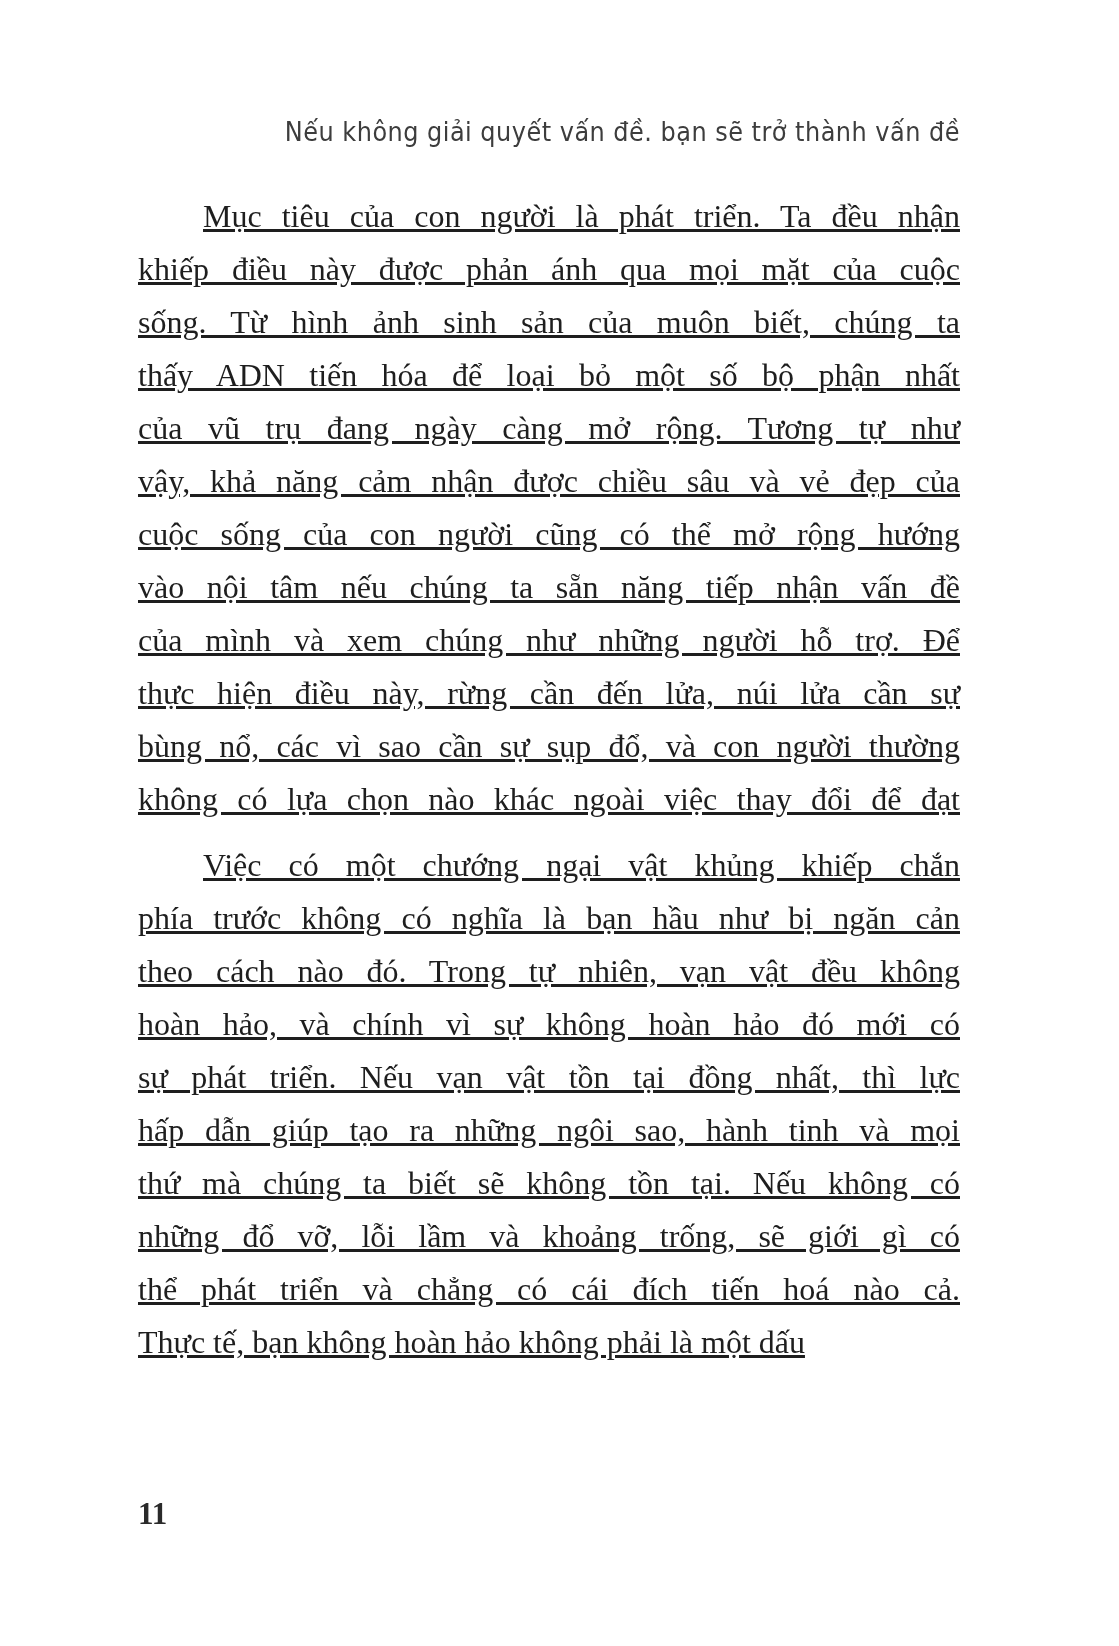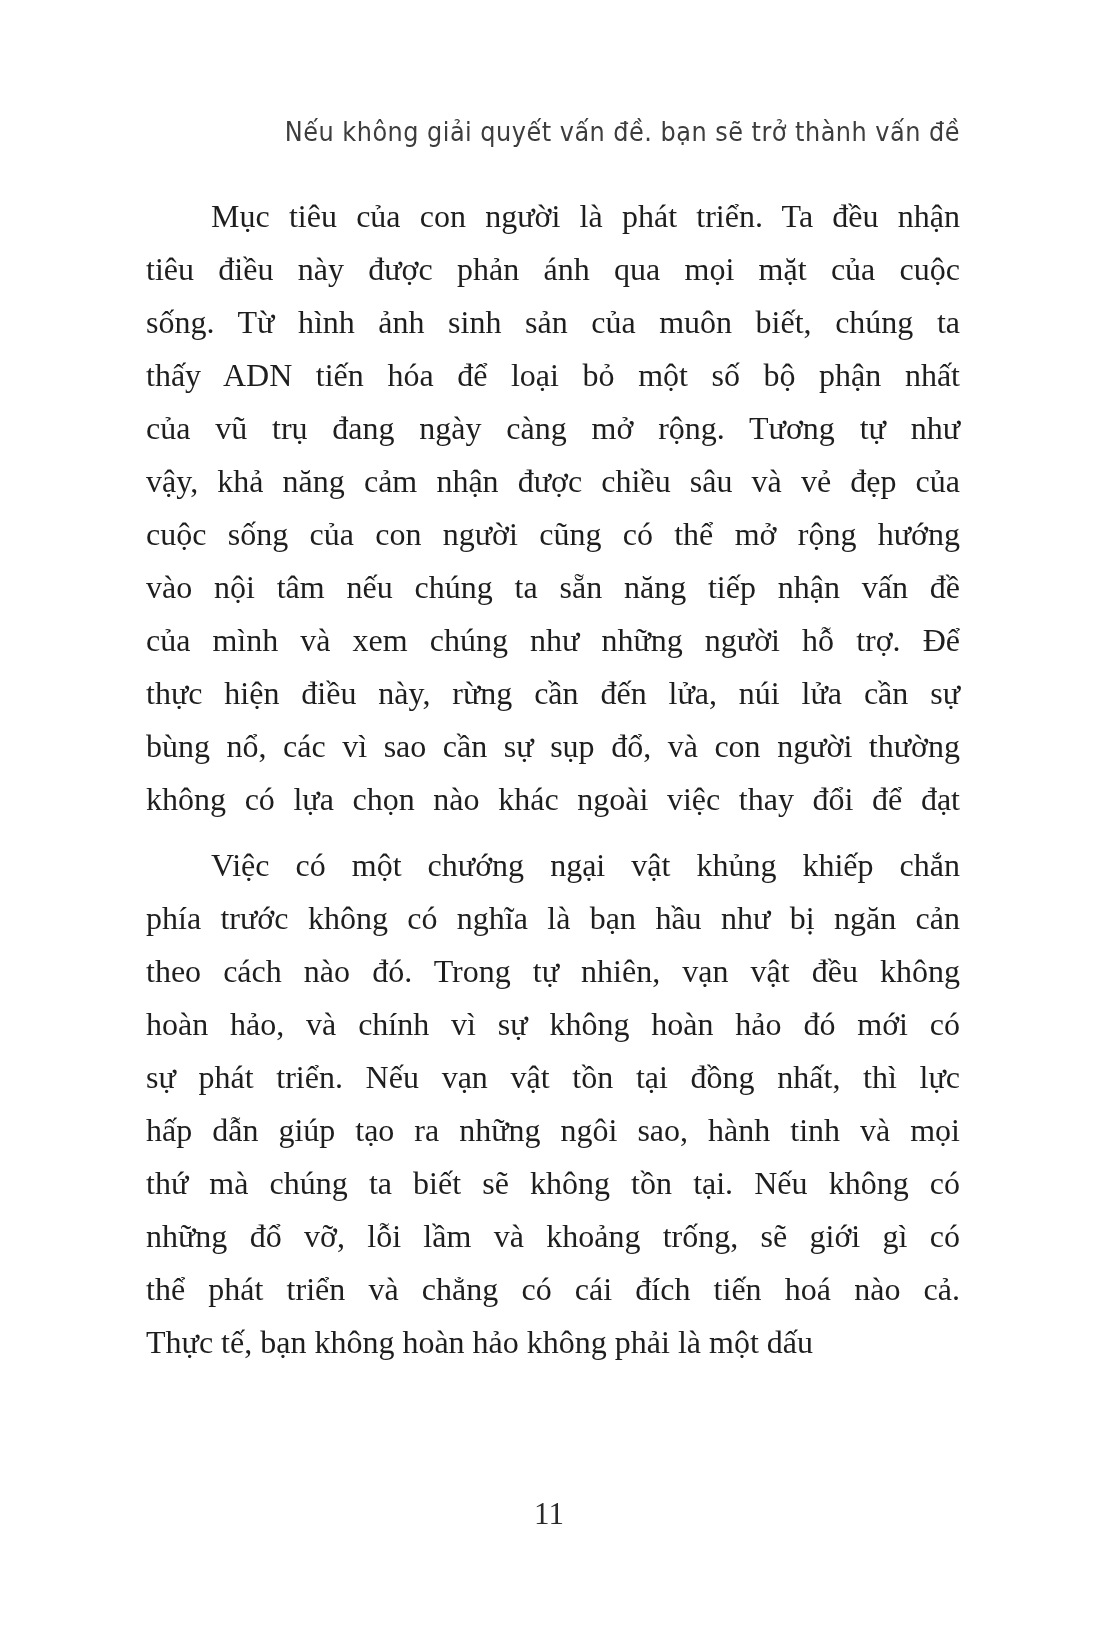--- a/index.html
+++ b/index.html
@@ -32,54 +32,56 @@
     white-space: nowrap;
   }
   .body-text {
     position: absolute;
     top: 190px;
     left: 138px;
     width: 822px;
     font-size: 32px;
   }
   .para {
-    margin: 0 0 13px 8px;
+    margin: 0 0 13px 0;
+    text-decoration: underline;
   }
   .line {
     height: 53px;
     line-height: 53px;
     text-align: justify;
     text-align-last: justify;
   }
   .line.first {
     text-indent: 65px;
   }
   .line.last {
     text-align-last: left;
   }
   .page-number {
     position: absolute;
     top: 1496px;
     left: 138px;
     width: 822px;
-    text-align: center;
+    text-align: left;
     font-size: 31px;
     color: #2a2a2a;
+    font-weight: bold;
   }
 </style>
 </head>
 <body>
 
 <div class="page">
   <div class="running-header">Nếu không giải quyết vấn đề. bạn sẽ trở thành vấn đề</div>
 
   <div class="body-text">
       <div class="para">
         <div class="line first">Mục tiêu của con người là phát triển. Ta đều nhận</div>
-        <div class="line">tiêu điều này được phản ánh qua mọi mặt của cuộc</div>
+        <div class="line">khiếp điều này được phản ánh qua mọi mặt của cuộc</div>
         <div class="line">sống. Từ hình ảnh sinh sản của muôn biết, chúng ta</div>
         <div class="line">thấy ADN tiến hóa để loại bỏ một số bộ phận nhất</div>
         <div class="line">của vũ trụ đang ngày càng mở rộng. Tương tự như</div>
         <div class="line">vậy, khả năng cảm nhận được chiều sâu và vẻ đẹp của</div>
         <div class="line">cuộc sống của con người cũng có thể mở rộng hướng</div>
         <div class="line">vào nội tâm nếu chúng ta sẵn năng tiếp nhận vấn đề</div>
         <div class="line">của mình và xem chúng như những người hỗ trợ. Để</div>
         <div class="line">thực hiện điều này, rừng cần đến lửa, núi lửa cần sự</div>
         <div class="line">bùng nổ, các vì sao cần sự sụp đổ, và con người thường</div>
         <div class="line">không có lựa chọn nào khác ngoài việc thay đổi để đạt</div>

